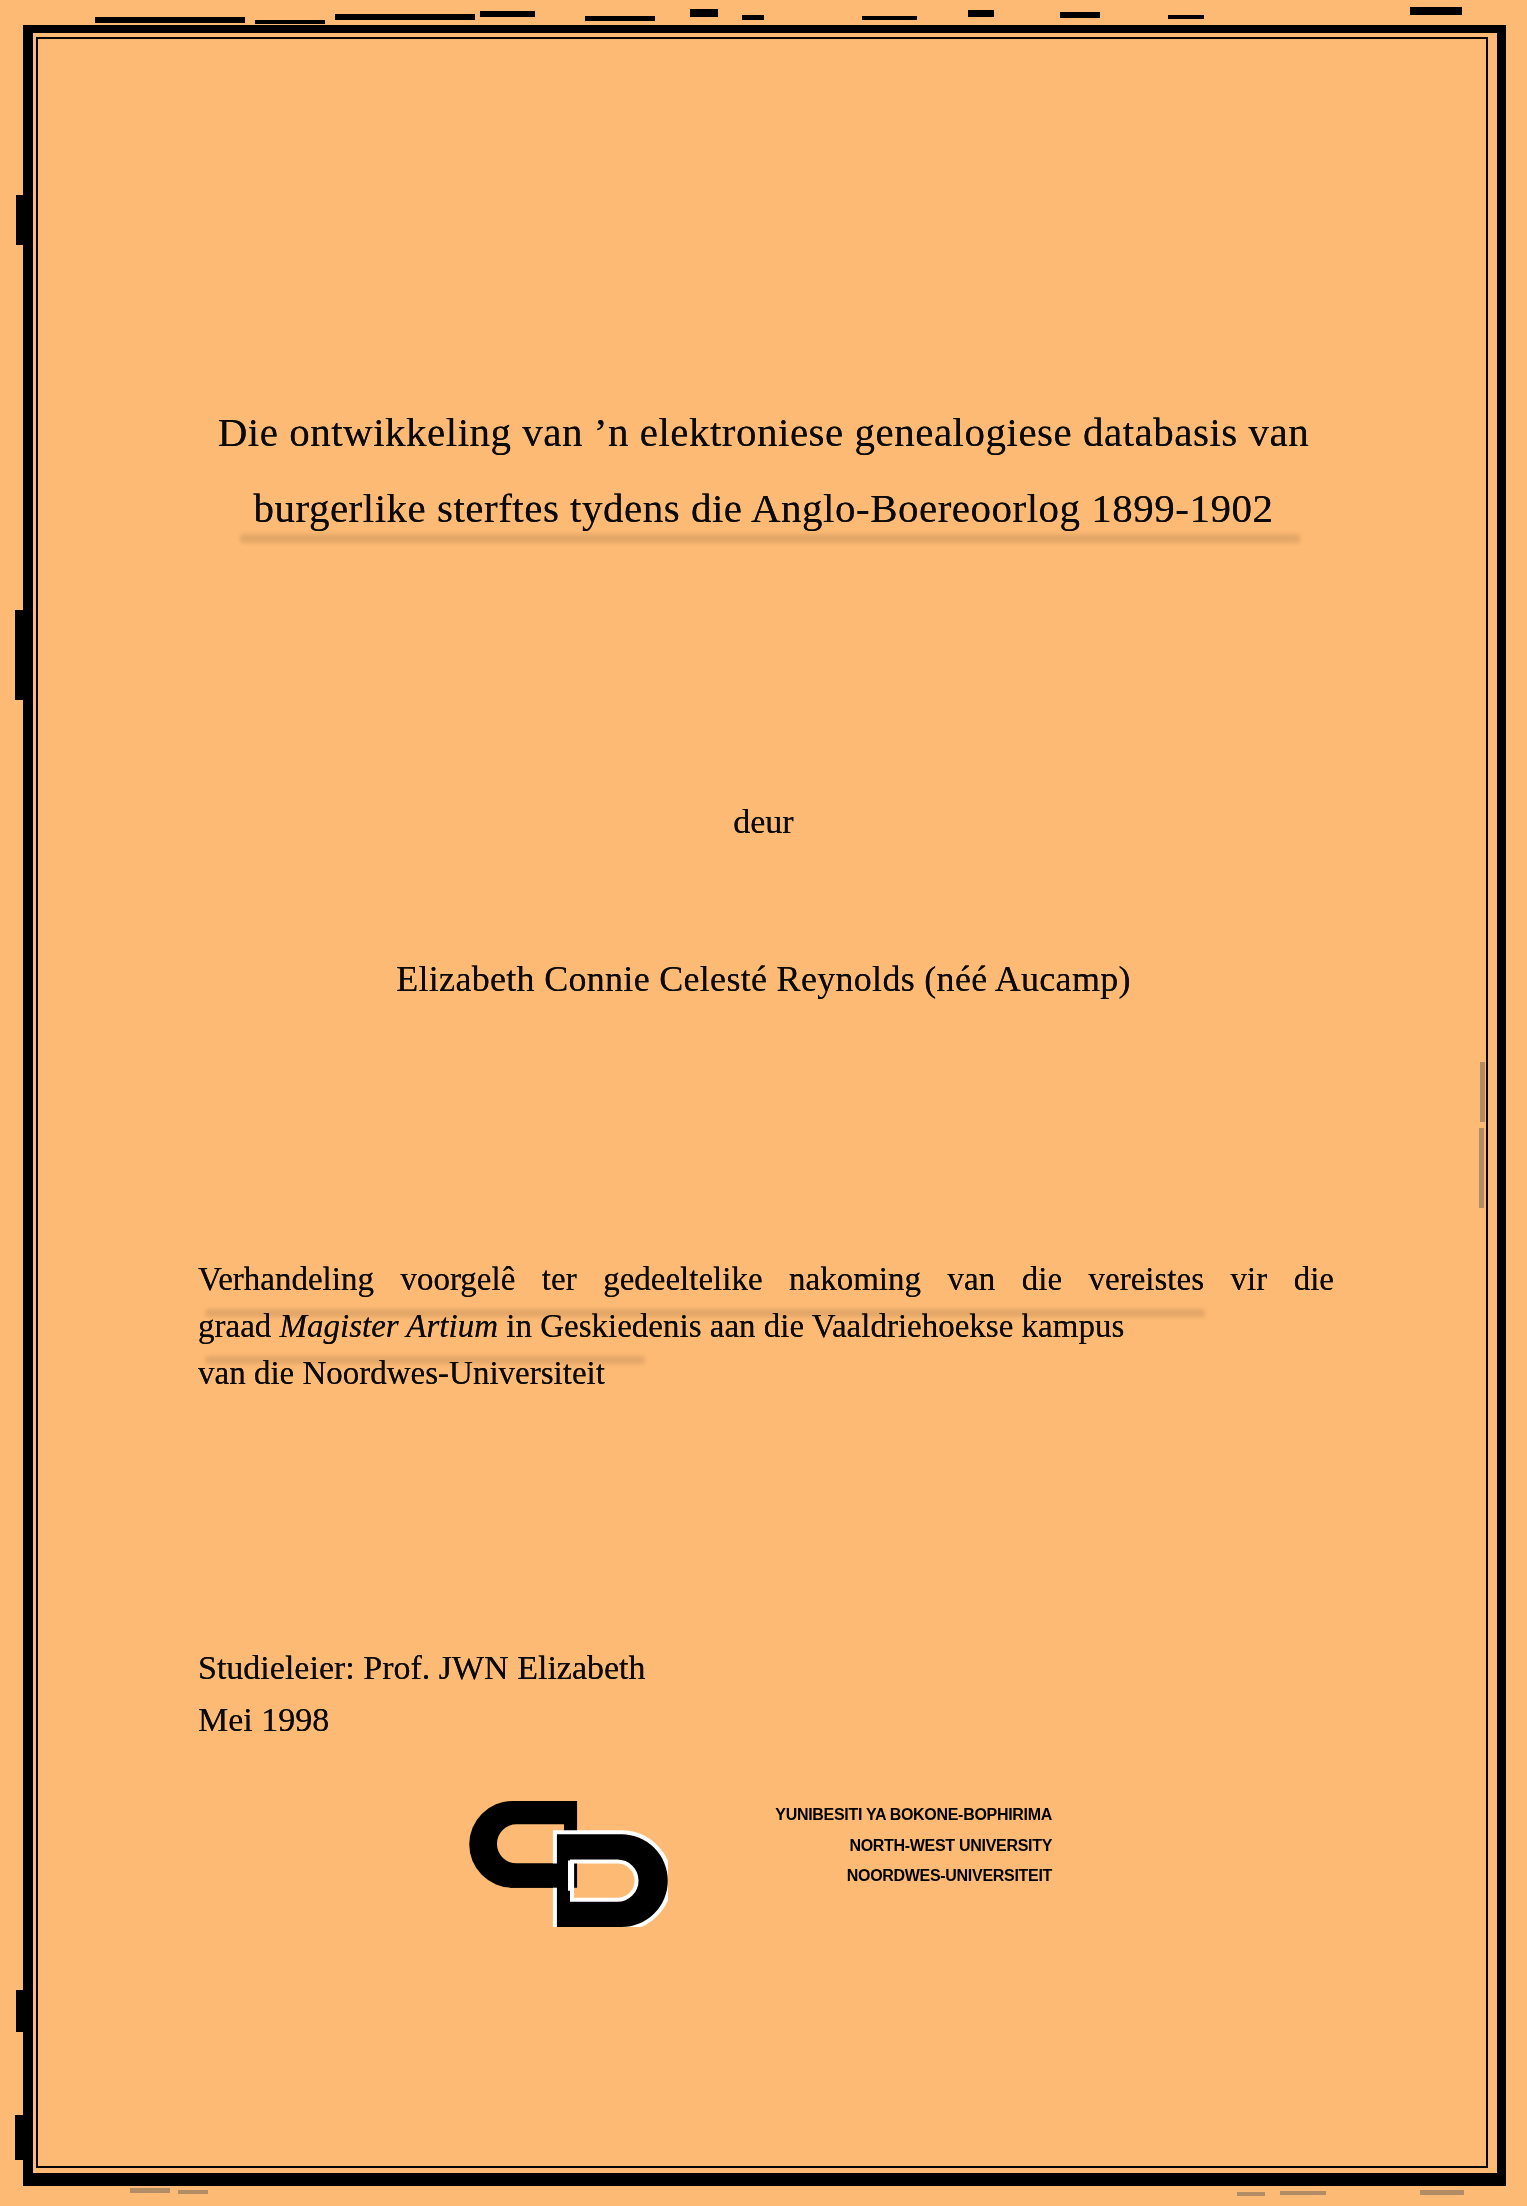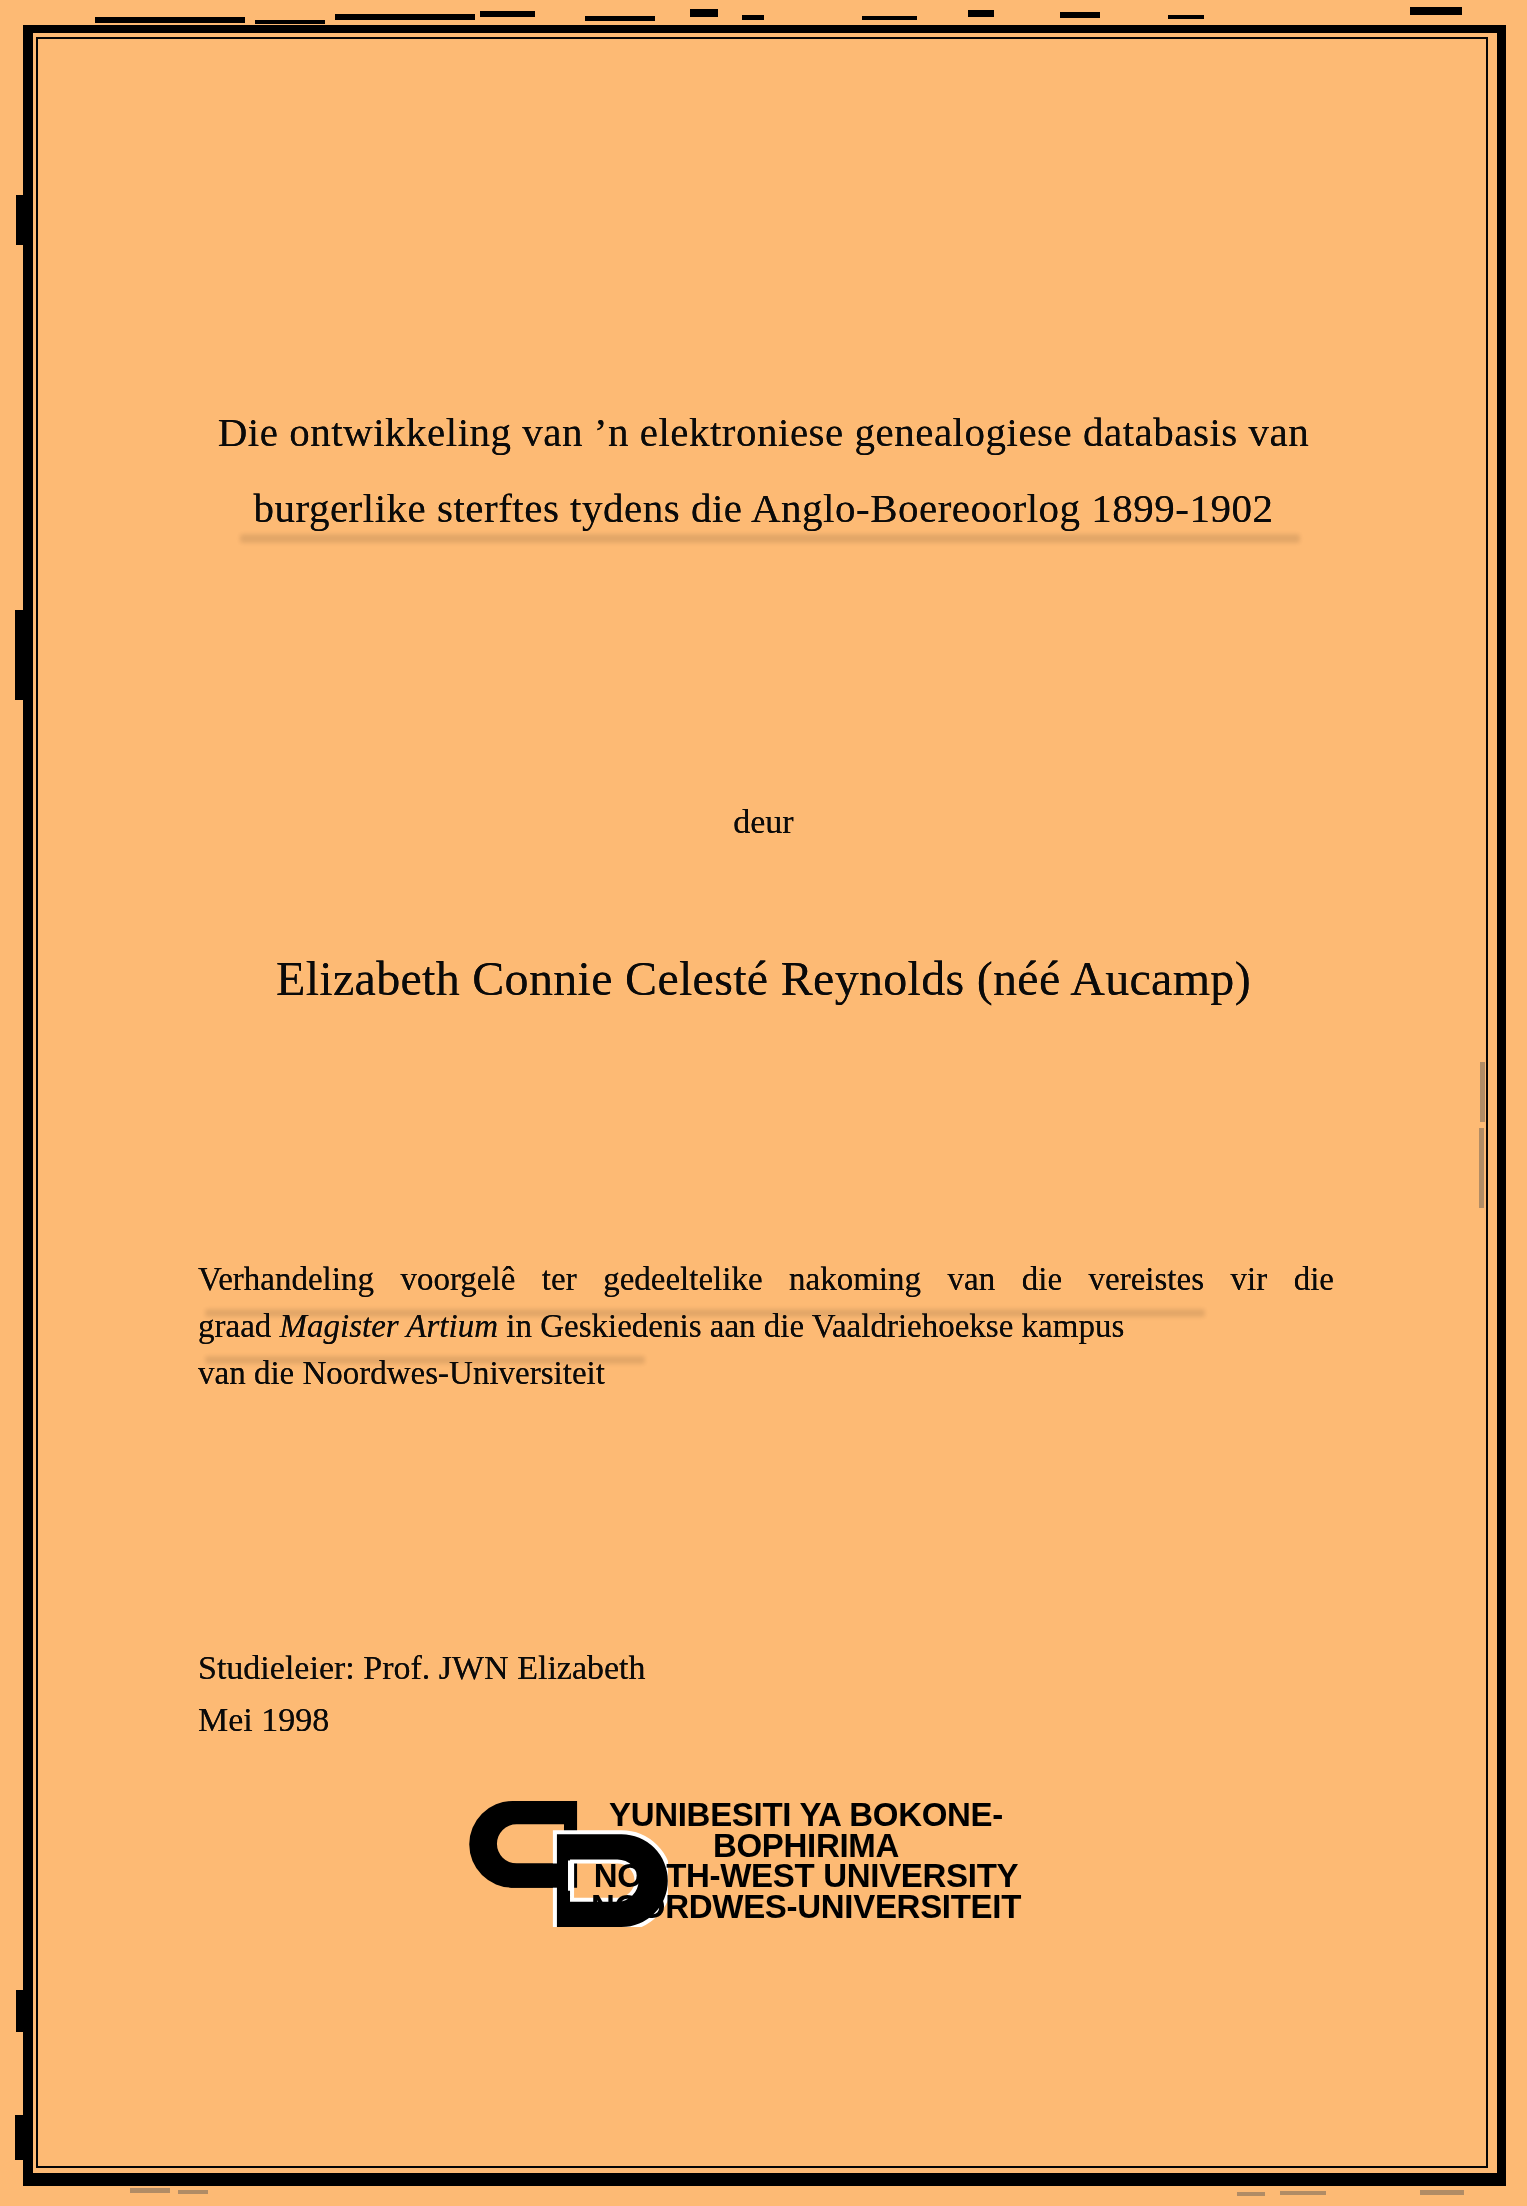--- a/index.html
+++ b/index.html
@@ -24,38 +24,38 @@
   .title{
     position:absolute;left:70px;right:70px;top:394px;
     text-align:center;font-size:41px;line-height:76px;letter-spacing:0.5px;
   }
   .byline{
     position:absolute;left:70px;right:70px;top:802px;
     text-align:center;font-size:34px;line-height:40px;
   }
   .author{
     position:absolute;left:70px;right:70px;top:956px;
-    text-align:center;font-size:48px;line-height:46px;letter-spacing:0.3px;
+    text-align:center;font-size:36px;line-height:46px;letter-spacing:0.3px;
   }
   .statement{
     position:absolute;left:198px;top:1219px;width:1136px;
     font-size:33px;line-height:47px;margin-top:37px;
   }
   .statement .just{text-align:justify;text-align-last:justify;}
   .statement .it{font-style:italic;}
   .supervisor-block{
     position:absolute;left:198px;top:1642px;
     font-size:34px;line-height:52px;
   }
   .logo-mark{position:absolute;left:466px;top:1799px;width:202px;height:128px;}
   .logo-text{
     position:absolute;left:560px;top:1800px;width:492px;
-    text-align:center;
+    text-align:right;
     font-family:"Liberation Sans", sans-serif;
-    font-weight:700;font-size:33px;line-height:30.5px;letter-spacing:-0.3px;
+    font-weight:700;font-size:16px;line-height:30.5px;letter-spacing:-0.3px;
     color:#000;text-shadow:none;
   }
   
   .spk{position:absolute;background:#000;}
   .spk.g{background:#555;opacity:.45;}
   .echo{position:absolute;background:#000;opacity:.10;filter:blur(2px);border-radius:3px;}
 </style>
 </head>
 <body>
 

